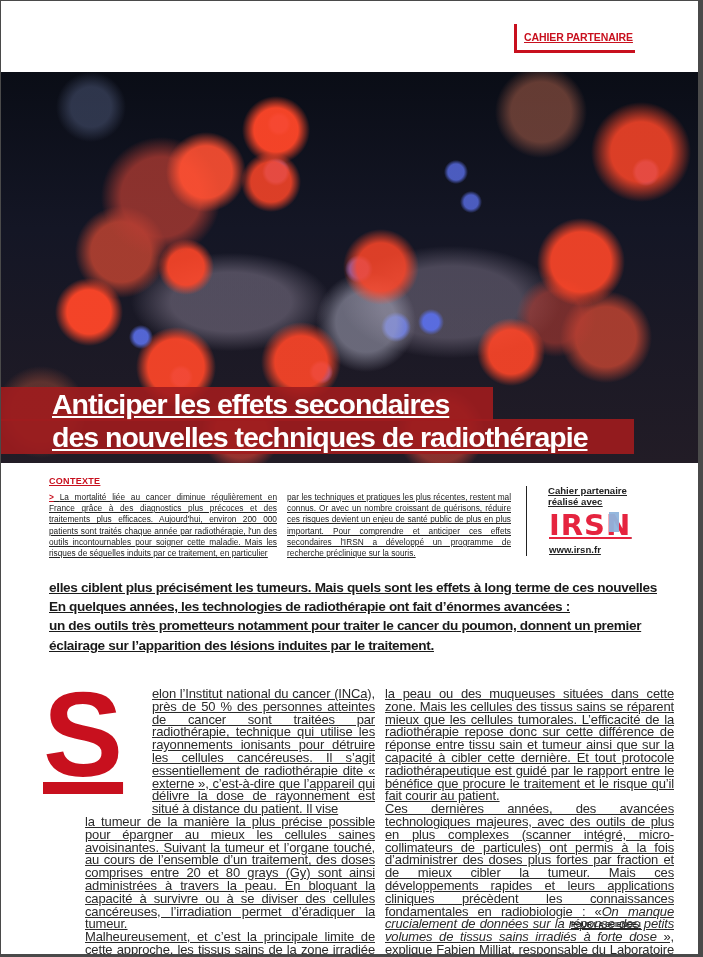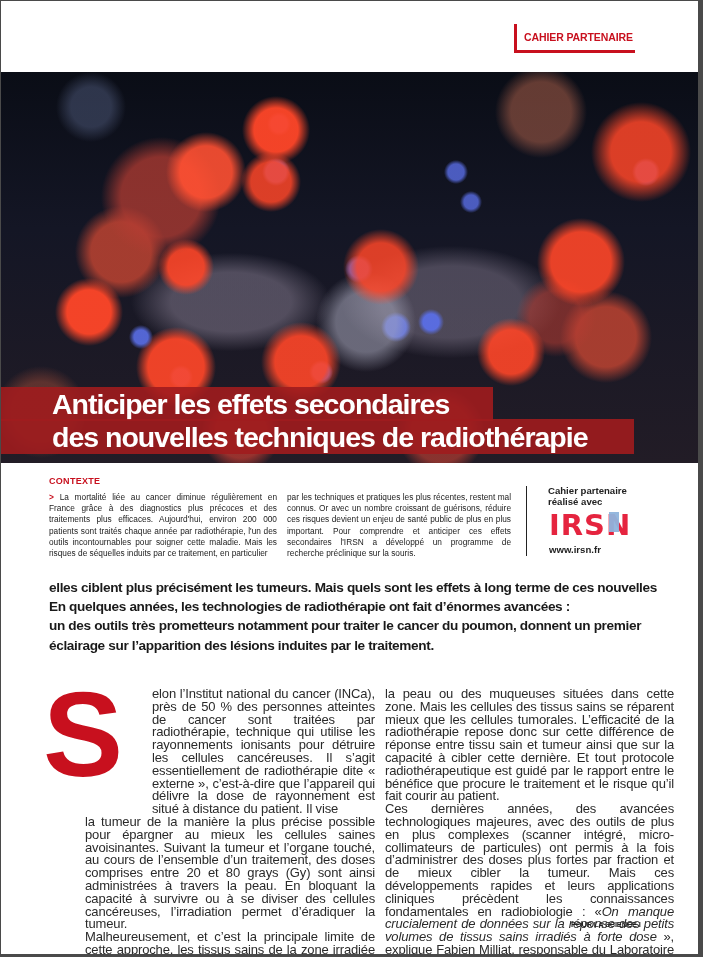--- a/index.html
+++ b/index.html
@@ -1,15 +1,15 @@
 <!DOCTYPE html>
 <html><head>
 <meta charset="utf-8">
 <style>
-  * { box-sizing: border-box; margin: 0; padding: 0; }
+  * { box-sizing: border-box; margin: 0; padding: 0; text-decoration: underline; }
   html, body { width: 703px; height: 957px; overflow: hidden; background: #4a4a4a; }
   body { position: relative; font-family: "Liberation Sans", sans-serif; }
 
   .page {
     position: absolute; left: 1px; top: 1px; width: 697px; height: 953px;
     background: #ffffff; overflow: hidden;
   }
   .header-tag {
     position: absolute; left: 513px; top: 23px; width: 121px; height: 29px;
     border-left: 3px solid #c8101e; border-bottom: 3px solid #c8101e;

